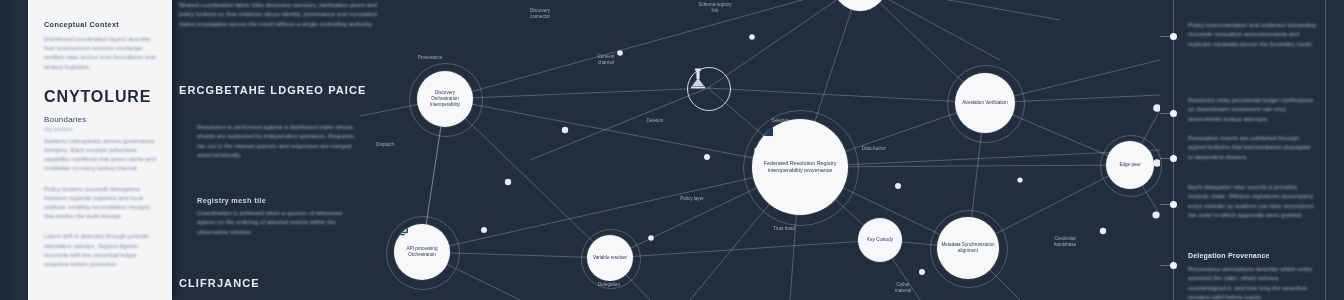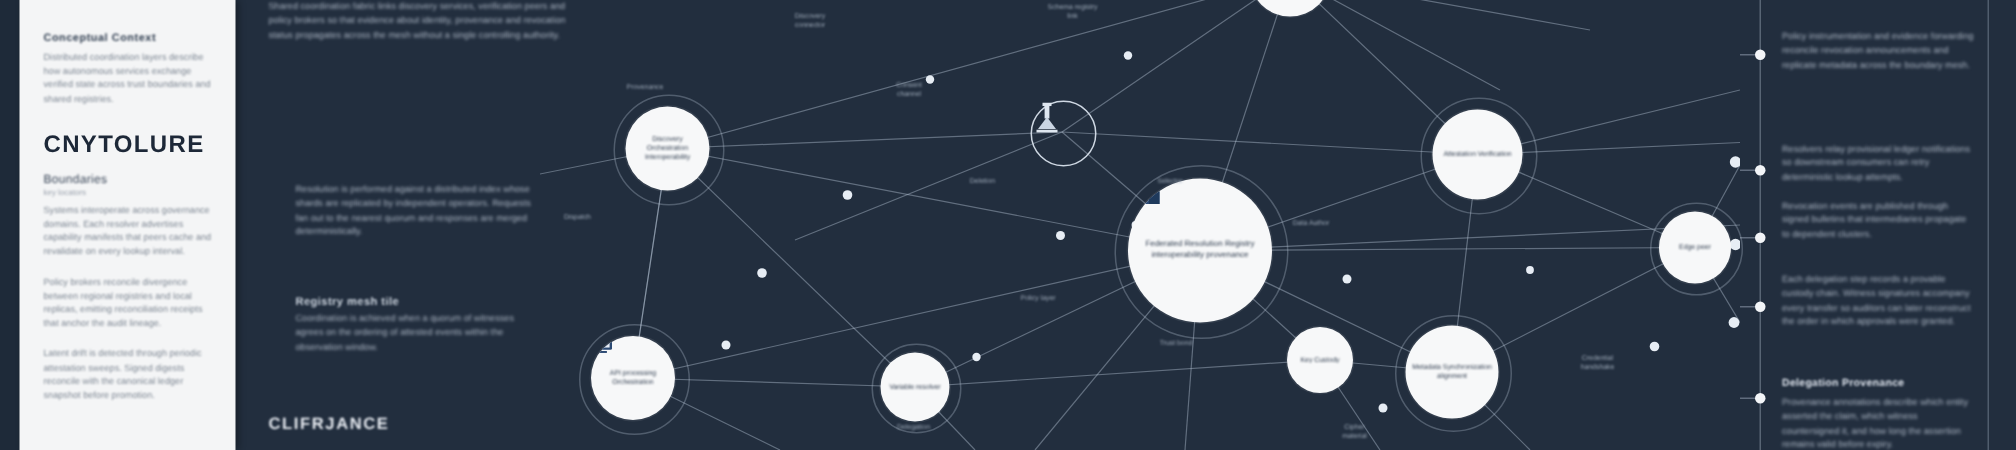--- a/index.html
+++ b/index.html
@@ -9,21 +9,21 @@
     font-family:"Liberation Sans",sans-serif;
     position:relative;
   }
   .page{position:absolute;inset:0;background:#222e3e;}
 
   
   .left-gutter{position:absolute;left:0;top:0;width:13px;height:300px;background:#1e2a39;}
 
   
   .sidebar{
-    position:absolute;left:13px;top:0;width:144px;height:300px;
+    position:absolute;left:28px;top:0;width:144px;height:300px;
     background:#f4f5f6;
     box-shadow:2px 0 5px rgba(0,0,0,.35);
     padding:0 0 0 0;
     overflow:hidden;
   }
   .sb-inner{padding:4px 16px 0 16px;}
   .sb-kicker{
     font-size:7.2px;font-weight:bold;color:#2c3a4d;letter-spacing:.4px;
     margin:16px 0 5px 0;filter:blur(.75px);
   }
@@ -115,20 +115,21 @@
       <div class="sb-sub">key locators</div>
 
       <div class="sb-p">Systems interoperate across governance domains. Each resolver advertises capability manifests that peers cache and revalidate on every lookup interval.</div>
       <div class="sb-p" style="margin-top:11px;">Policy brokers reconcile divergence between regional registries and local replicas, emitting reconciliation receipts that anchor the audit lineage.</div>
       <div class="sb-p" style="margin-top:11px;">Latent drift is detected through periodic attestation sweeps. Signed digests reconcile with the canonical ledger snapshot before promotion.</div>
     </div>
   </div>
 
   <div class="content">
     <div class="ct-p" style="top:0px;">Shared coordination fabric links discovery services, verification peers and policy brokers so that evidence about identity, provenance and revocation status propagates across the mesh without a single controlling authority.</div>
+    <div class="ct-h ct-h-main" style="top:84px;">ERCGBETAHE LDGREO PAICE</div>
     <div class="ct-p" style="top:122px;left:40px;width:160px;">Resolution is performed against a distributed index whose shards are replicated by independent operators. Requests fan out to the nearest quorum and responses are merged deterministically.</div>
     <div class="ct-h ct-h-sub" style="top:196px;left:40px;">Registry mesh tile</div>
     <div class="ct-p" style="top:208px;left:40px;width:160px;">Coordination is achieved when a quorum of witnesses agrees on the ordering of attested events within the observation window.</div>
     <div class="ct-h ct-h-main" style="top:277px;">CLIFRJANCE</div>
   </div>
 
   <div class="graph">
     <svg width="800" height="300">
       <g stroke="#b9c7d9" stroke-opacity="0.42" stroke-width="0.8" fill="none">
         <path d="M85,99 L440,167"></path>

